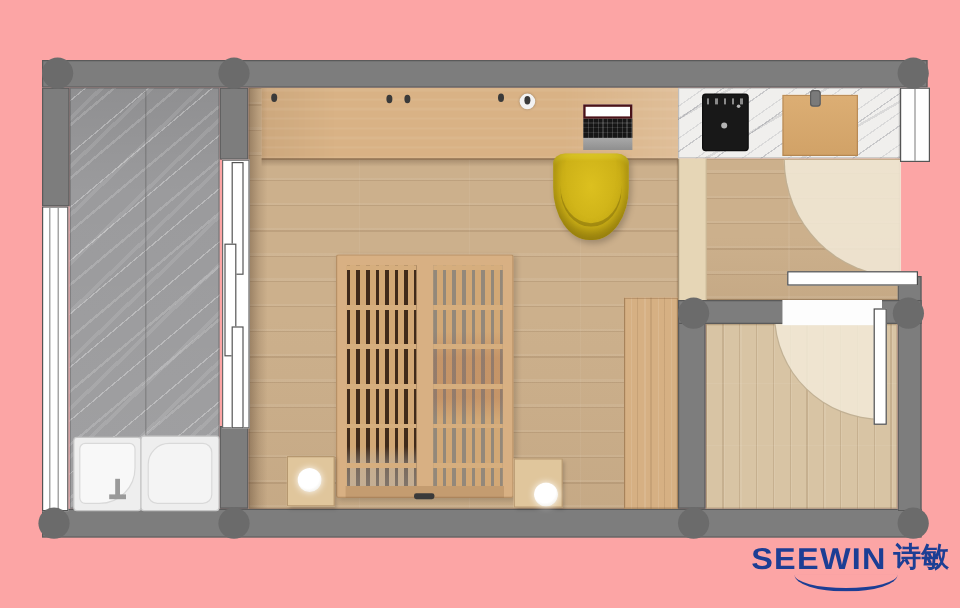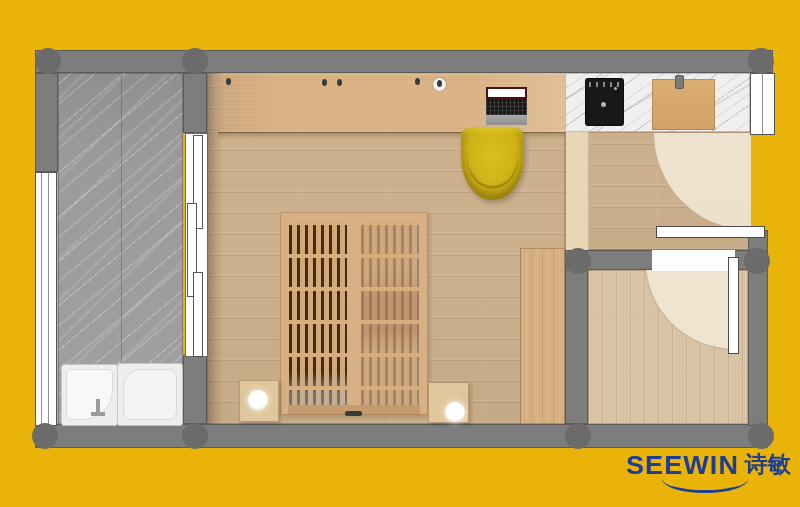--- a/index.html
+++ b/index.html
@@ -1,16 +1,16 @@
 <!DOCTYPE html>
 <html><head>
 <meta charset="utf-8">
 <style>
   html,body{margin:0;padding:0;background:#ebebeb;}
-  .plan{position:relative;width:800px;height:507px;background:#eab308;overflow:hidden;
+  .plan{position:relative;width:800px;height:507px;background:#fca5a5;overflow:hidden;
         font-family:"Liberation Sans", sans-serif;}
 
   
   .wall{position:absolute;background:#7d7d7d;box-shadow:inset 0 0 0 1px rgba(62,62,62,.55);}
   .column{position:absolute;width:26px;height:26px;border-radius:50%;background:#6b6b6b;}
 
   
   .floor-bath{position:absolute;background-color:#9b9b9d;
     background-image:
       repeating-linear-gradient(-40deg, rgba(255,255,255,.30) 0 1px, transparent 1px 18px, rgba(255,255,255,.16) 18px 20px, transparent 20px 34px),

